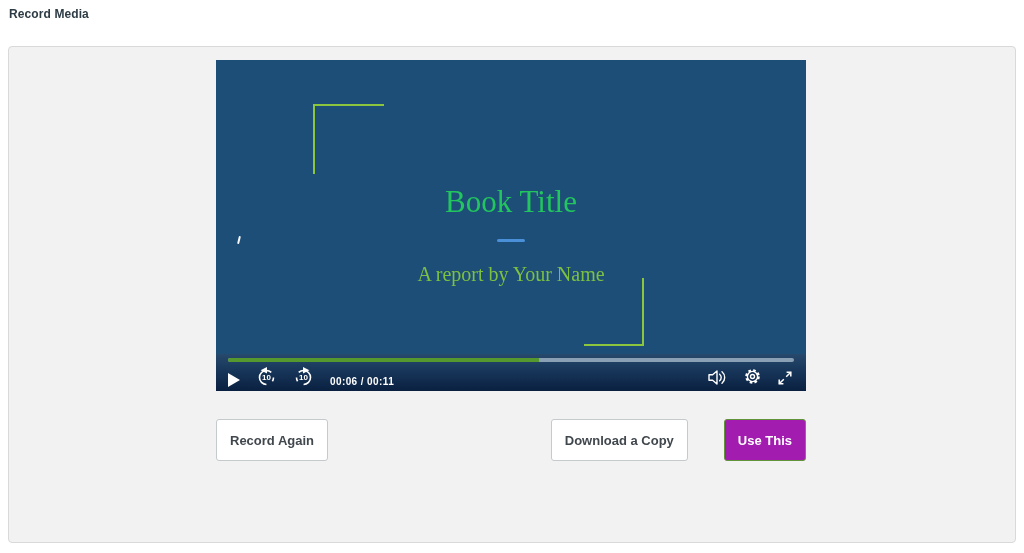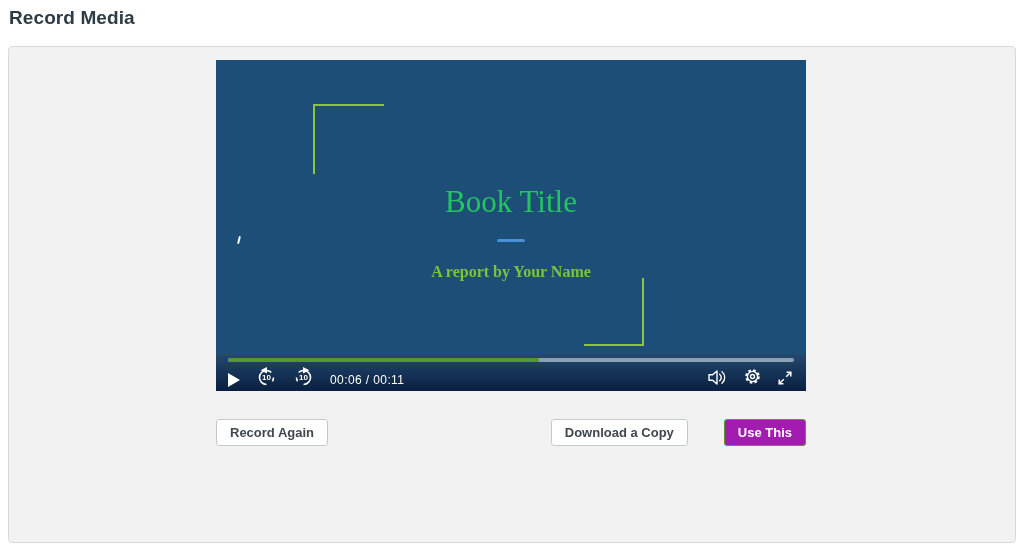--- a/index.html
+++ b/index.html
@@ -3,42 +3,42 @@
 <meta charset="utf-8">
 <style>
   * { margin:0; padding:0; box-sizing:border-box; }
   html,body { background:#fff; }
   #stage {
     position:relative; width:1024px; height:553px; overflow:hidden;
     background:#fff; font-family:"Liberation Sans", sans-serif;
   }
   .page-title {
     position:absolute; left:9px; top:7px;
-    font-size:19px; font-weight:bold; color:#2d3b45; letter-spacing:.1px;
+    font-size:12px; font-weight:bold; color:#2d3b45; letter-spacing:.1px;
   }
   .panel {
     position:absolute; left:8px; top:46px; width:1008px; height:497px;
     background:#f2f2f2; border:1px solid #d9d9d9; border-radius:4px;
   }
   
   .video {
     position:absolute; left:207px; top:13px; width:590px; height:331px;
     background:#1d4e77; overflow:hidden;
   }
   .slide-title {
     position:absolute; top:124px; left:0; width:100%; text-align:center;
     font-family:"Liberation Serif", serif; font-size:31px; color:#22c55e;
   }
   .slide-divider {
     position:absolute; top:179px; left:calc(50% - 14px); width:28px; height:3px;
     background:#4a90d8; border-radius:2px;
   }
   .slide-subtitle {
     position:absolute; top:203px; left:0; width:100%; text-align:center;
-    font-family:"Liberation Serif", serif; font-size:16px; color:#7cc142;font-weight:bold;
+    font-family:"Liberation Serif", serif; font-size:20px; color:#7cc142;
   }
   .bracket-tl {
     position:absolute; left:97px; top:44px; width:71px; height:70px;
     border-top:2px solid #8cc63f; border-left:2px solid #8cc63f;
   }
   .bracket-br {
     position:absolute; left:368px; top:218px; width:60px; height:68px;
     border-bottom:2px solid #8cc63f; border-right:2px solid #8cc63f;
   }
   .cursor-mark {
@@ -65,31 +65,31 @@
   .ctrl-left  > * { margin-right:16px; }
   .ctrl-right > * { margin-left:15px; }
   .ctrl-btn { background:none; border:none; padding:0; cursor:pointer; display:flex; align-items:center; }
   .play-tri {
     width:0; height:0;
     border-left:12px solid #ffffff;
     border-top:7.5px solid transparent;
     border-bottom:7.5px solid transparent;
   }
   .time-display {
-    font-size:12px; font-weight:normal; color:#ffffff; letter-spacing:.4px;
+    font-size:10px; font-weight:bold; color:#ffffff; letter-spacing:.4px;
   }
   svg { display:block; }
   
   .actions {
     position:absolute; left:207px; top:372px; width:590px;
     display:flex; justify-content:space-between; align-items:center;
   }
   .actions-right { display:flex; gap:8px;justify-content:center; }
   .btn {
-    height:27px; padding:0 13px; font-family:"Liberation Sans", sans-serif;
+    height:42px; padding:0 13px; font-family:"Liberation Sans", sans-serif;
     font-size:13px; font-weight:bold; color:#40474d;
     background:#ffffff; border:1px solid #c5cacd; border-radius:3px; cursor:pointer;
   }
   .btn-primary {
     background:#a21caf; border-color:#61933a; color:#ffffff;margin-left:28px;
   }
 </style>
 </head>
 <body>
 

